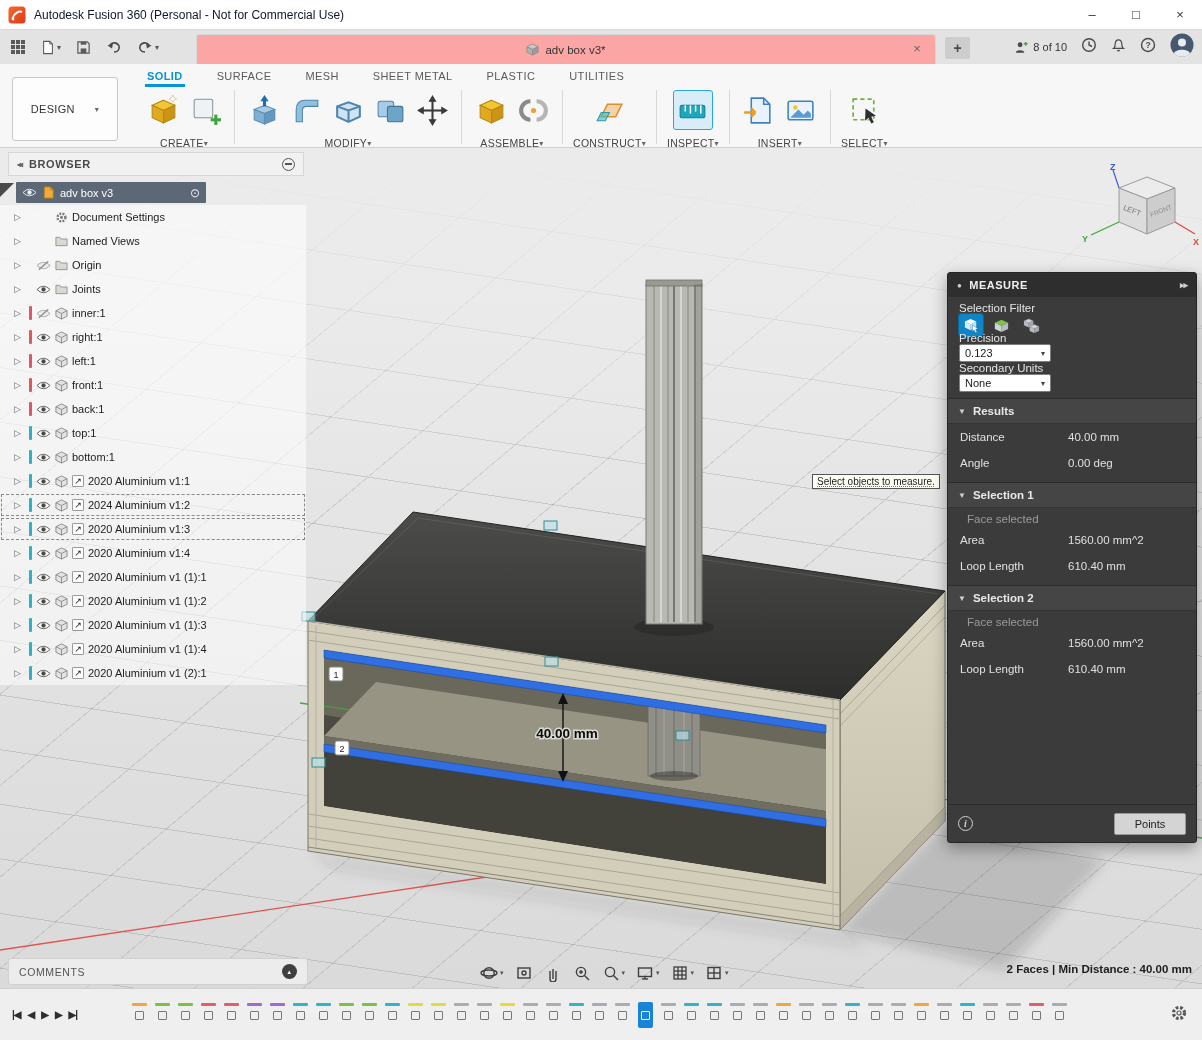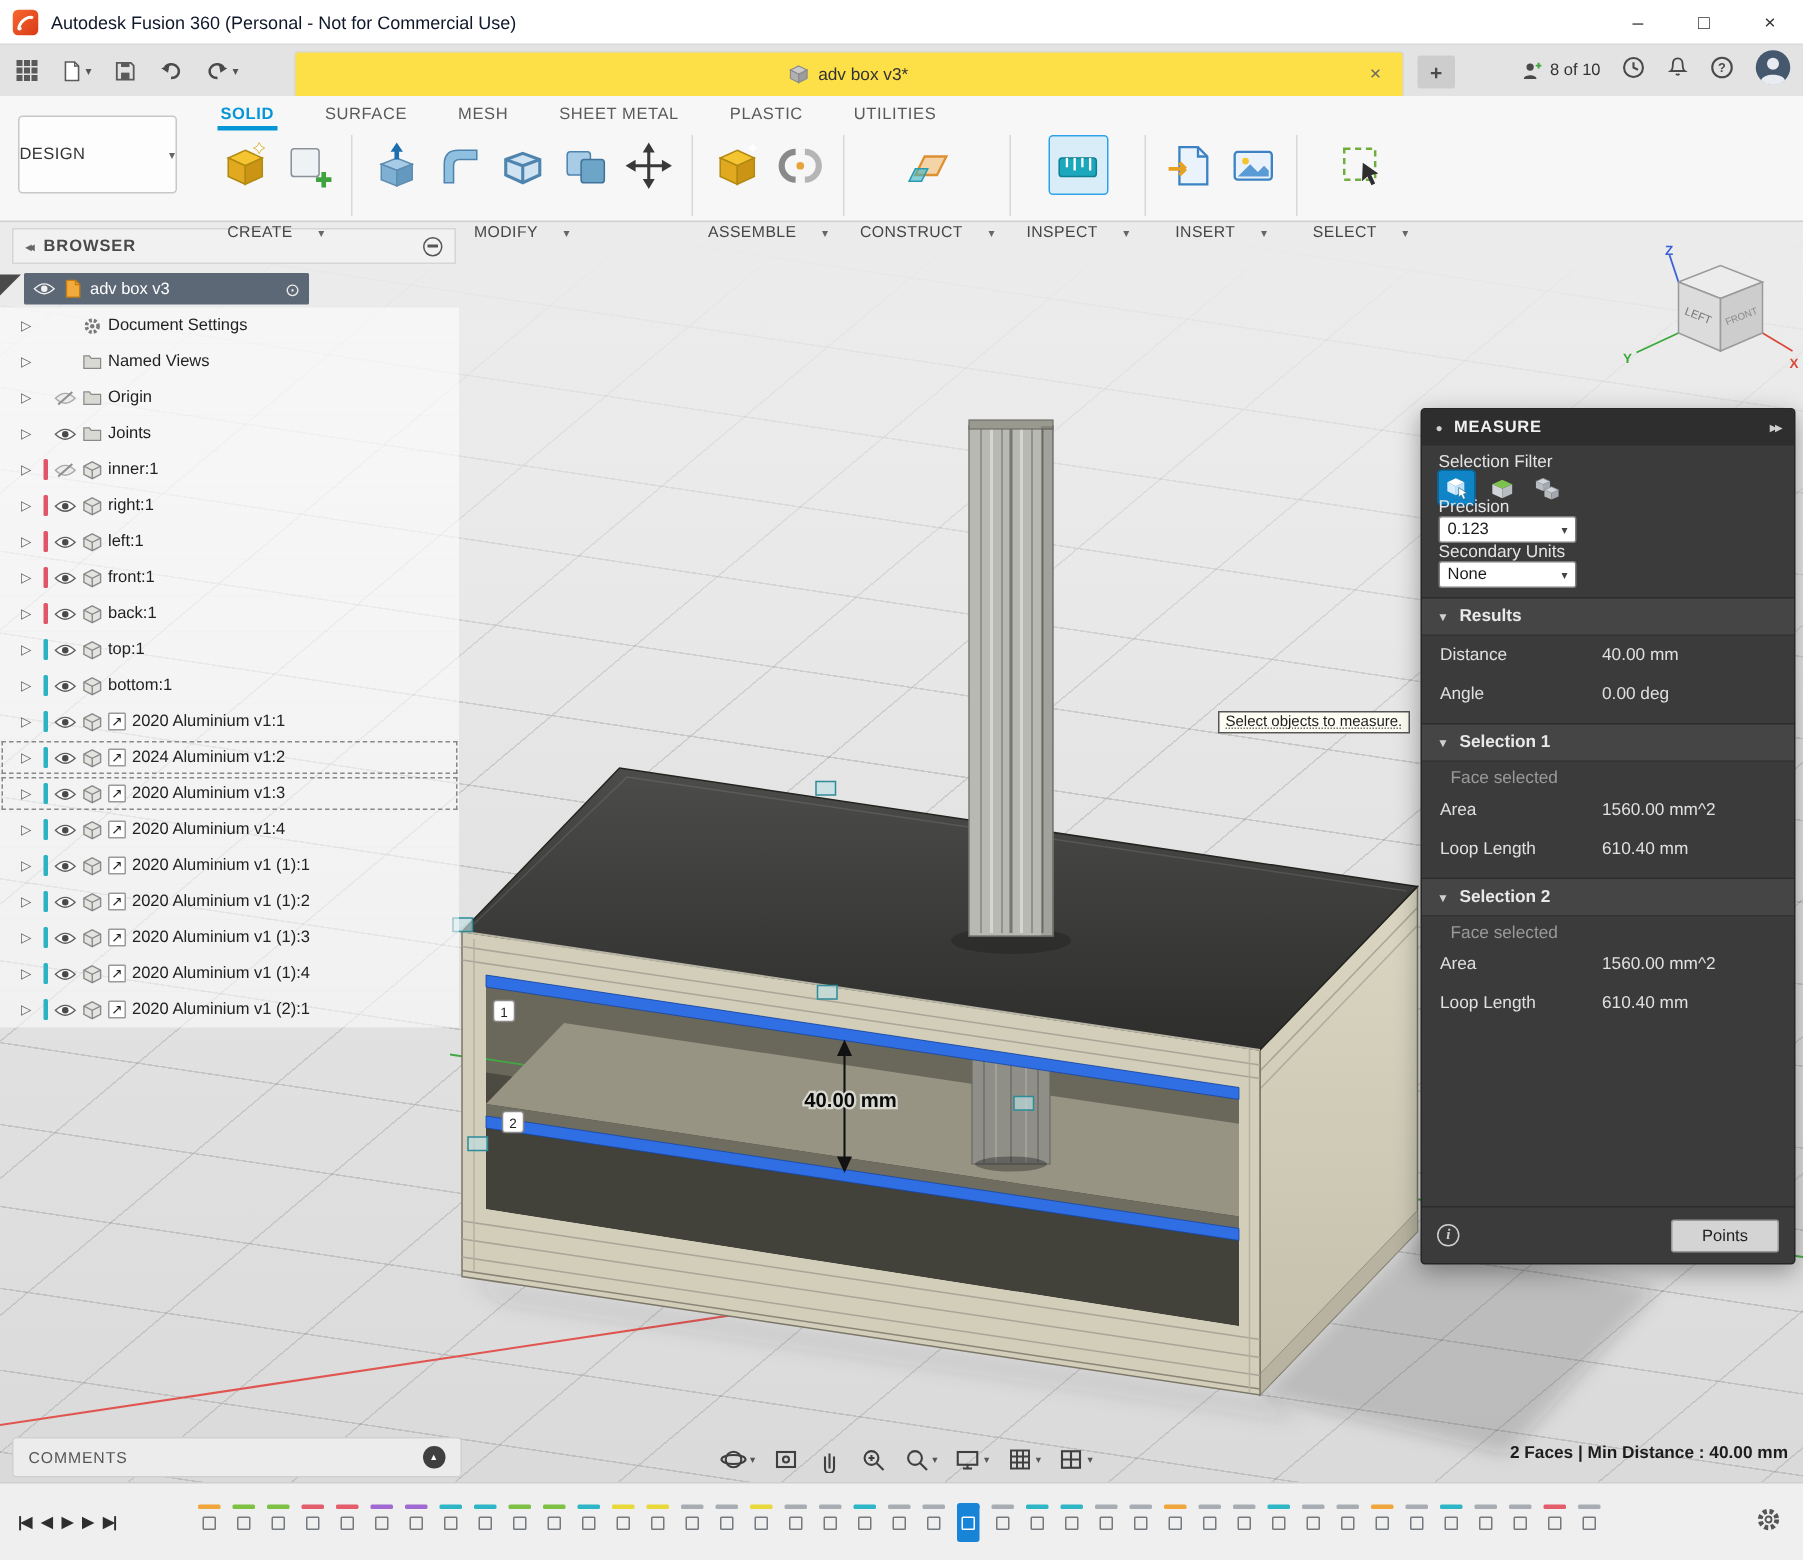--- a/index.html
+++ b/index.html
@@ -10,46 +10,46 @@
     border-bottom:1px solid #d9d9d9;display:flex;align-items:center;padding-left:8px;z-index:40;}
   .titlebar .apptitle{font-size:12px;color:#0f172a;margin-left:8px;}
   .winbtns{margin-left:auto;display:flex;}
   .win-btn{width:44px;height:30px;display:flex;align-items:center;justify-content:center;
     font-size:13px;color:#333;}
   
   .row2{position:absolute;top:30px;left:0;width:1202px;height:34px;background:#e3e3e3;z-index:39;}
   .qat{position:absolute;left:10px;top:0;height:34px;display:flex;align-items:center;gap:15px;}
   .qicon{display:flex;align-items:center;gap:2px;}
   .qcaret{font-size:8px;color:#555;}
-  .doctab{position:absolute;left:196px;top:4px;width:740px;height:30px;background:#fde047;
+  .doctab{position:absolute;left:196px;top:4px;width:740px;height:30px;background:#fca5a5;
     border:1px solid #d8d8d8;border-bottom:none;border-radius:3px 3px 0 0;
     display:flex;align-items:center;justify-content:center;gap:6px;}
   .doctab .tabtitle{font-size:11.5px;color:#333;}
   .tab-close{position:absolute;right:10px;top:6px;font-size:13px;color:#666;width:16px;text-align:center;}
   .plus-btn{position:absolute;left:945px;top:7px;width:25px;height:22px;background:#cdcdcd;
     border-radius:2px;display:flex;align-items:center;justify-content:center;
     font-size:14px;font-weight:bold;color:#4a4a4a;}
   .rightcluster{position:absolute;right:8px;top:0;height:34px;display:flex;align-items:center;gap:14px;}
   .jobstatus{display:flex;align-items:center;gap:4px;font-size:11px;color:#333;}
   
   .ribbon{position:absolute;top:64px;left:0;width:1202px;height:84px;background:#f7f7f7;
     border-bottom:1px solid #cfcfcf;z-index:38;}
-  .design-btn{position:absolute;left:12px;top:13px;width:106px;height:52px;background:#fdfdfd;
-    border:1px solid #c8c8c8;border-radius:3px;display:flex;align-items:center;justify-content:space-between;
+  .design-btn{position:absolute;left:12px;top:13px;width:106px;height:64px;background:#fdfdfd;
+    border:1px solid #c8c8c8;border-radius:3px;display:flex;align-items:center;justify-content:center;
     gap:20px;font-size:11px;color:#333;letter-spacing:.3px;}
   .rtabs{position:absolute;left:145px;top:0;height:24px;display:flex;gap:30px;align-items:center;}
   .rtab{font-size:11px;color:#5a5a5a;letter-spacing:.4px;position:relative;padding:4px 2px;}
   .rtab.active{color:#0696d7;font-weight:bold;}
   .rtab.active::after{content:"";position:absolute;left:0;right:0;bottom:-1px;height:3px;background:#0696d7;}
   .tools{position:absolute;left:134px;top:25px;height:58px;display:flex;align-items:flex-start;}
   .tgroup{display:flex;flex-direction:column;align-items:center;padding:0 10px;}
   .ticons{display:flex;gap:4px;height:42px;align-items:center;}
   .ticon{width:38px;height:38px;display:flex;align-items:center;justify-content:center;border-radius:2px;}
   .ticon.active{background:#d9edf9;outline:1.5px solid #2aa3e8;}
-  .tlabel{margin-top:18px;font-size:10.5px;color:#444;display:flex;align-items:center;gap:17px;letter-spacing:.3px;}
+  .tlabel{margin-top:6px;font-size:10.5px;color:#444;display:flex;align-items:center;gap:0;letter-spacing:.3px;}
   .tlabel .caret{font-size:8px;color:#666;}
   .tsep{width:1px;height:54px;background:#d8d8d8;margin-top:1px;}
   
   .viewport{position:absolute;top:148px;left:0;width:1202px;height:840px;overflow:hidden;
     background:linear-gradient(#ededed,#dadada);}
   .gridlayer{position:absolute;inset:-500px;}
   .grid1{background:repeating-linear-gradient(to bottom,rgba(125,125,125,.28) 0 1px,transparent 1px 54px);
     transform:rotate(8.5deg);}
   .grid2{background:repeating-linear-gradient(to bottom,rgba(125,125,125,.24) 0 1px,transparent 1px 70px);
     transform:rotate(-40deg);}

